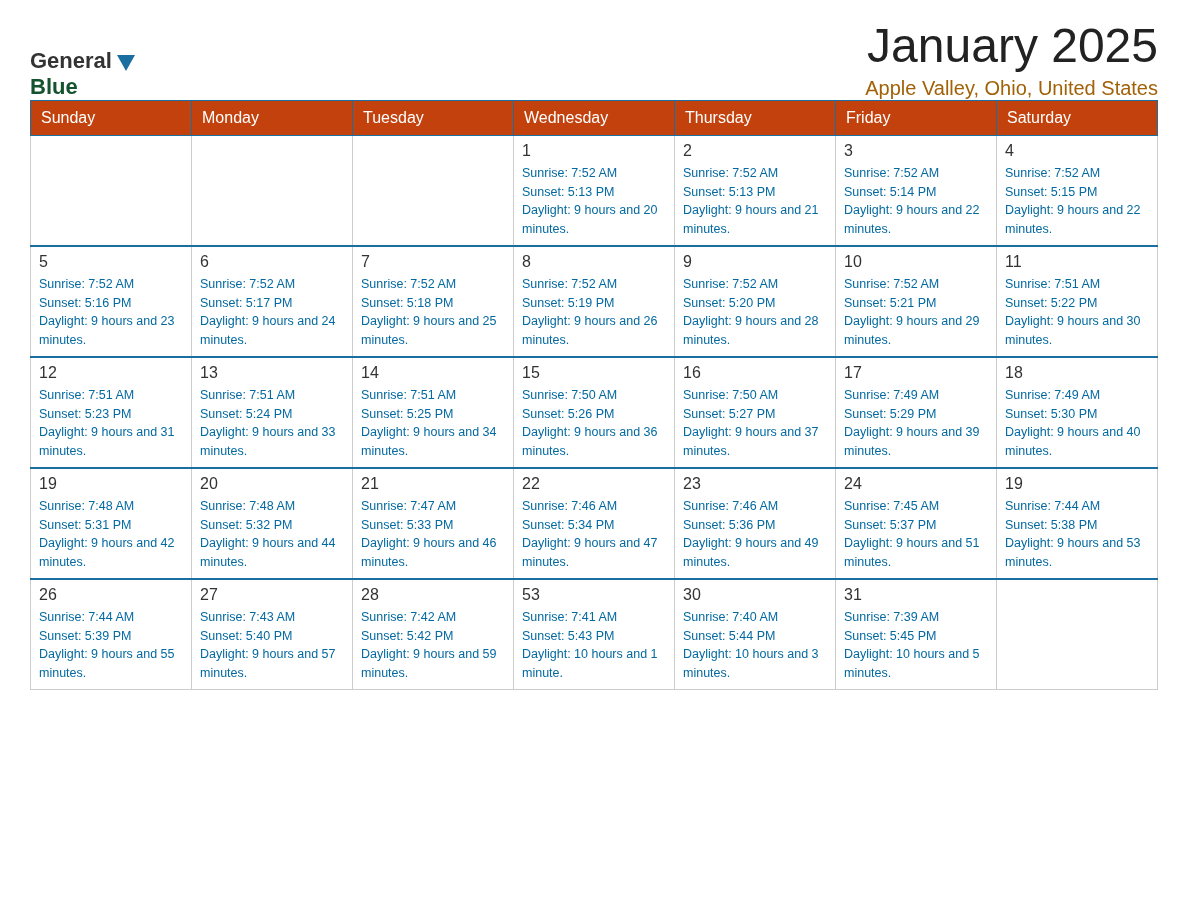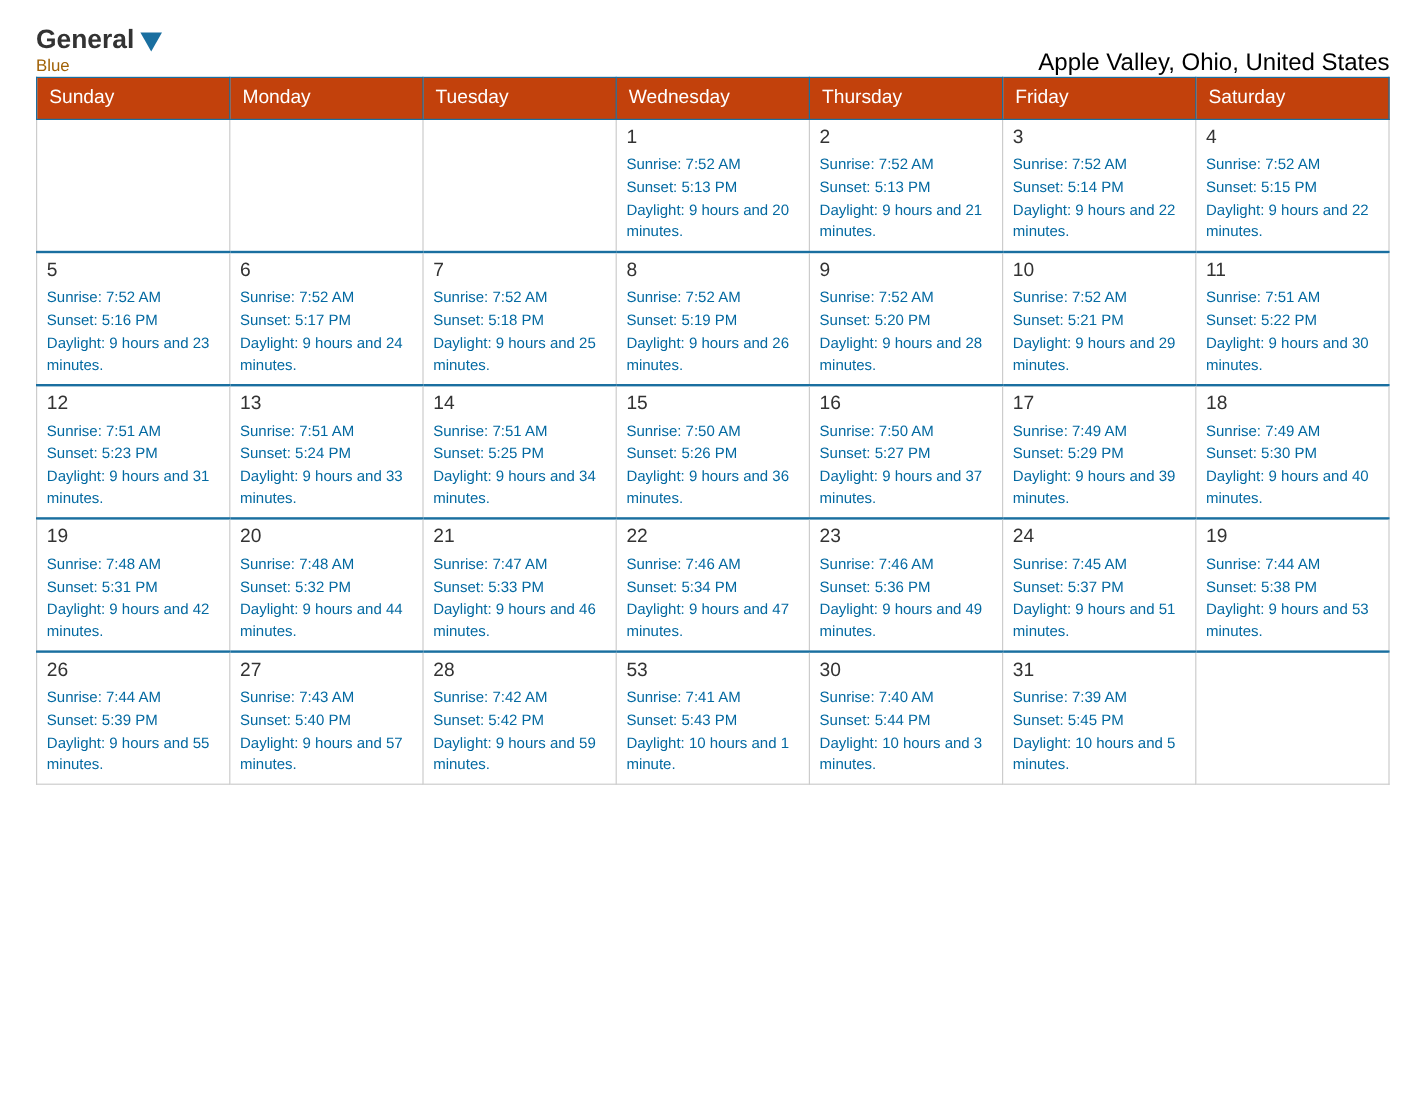--- a/index.html
+++ b/index.html
@@ -14,44 +14,44 @@
       display: flex;
       justify-content: space-between;
       align-items: flex-end;
     }
     .logo-text-general {
       font-size: 22px;
       font-weight: bold;
       color: #333;
     }
     .logo-text-blue {
-      font-size: 14px;
-      font-weight: normal;
-      color: #a16207;
+      font-size: 22px;
+      font-weight: bold;
+      color: #14532d;
     }
     .logo-wrapper {
       display: flex;
       flex-direction: column;
     }
     .logo-line1 {
       display: flex;
       align-items: center;
     }
     .title-section {
       text-align: right;
     }
     .month-title {
       font-size: 48px;
       font-weight: normal;
       color: #222;
       line-height: 1.1;
     }
     .location-title {
       font-size: 20px;
-      color: #000000;
+      color: #a16207;
       margin-top: 4px;
     }
     .calendar {
       width: 100%;
       border-collapse: collapse;
     }
     .calendar th {
       background-color: #c2410c;
       color: #fff;
       padding: 8px 10px;
@@ -100,20 +100,21 @@
       <span class="logo-text-general">General</span>
       <svg width="22" height="22" viewBox="0 0 22 22" style="margin-left:3px; margin-top:2px;">
         <polygon points="2,4 20,4 11,20" fill="#1a6fa0"></polygon>
       </svg>
     </div>
     <div>
       <span class="logo-text-blue">Blue</span>
     </div>
   </div>
   <div class="title-section">
+    <div class="month-title">January 2025</div>
     <div class="location-title">Apple Valley, Ohio, United States</div>
   </div>
 </div>
 
 <table class="calendar">
   <thead>
     <tr>
     <th>Sunday</th>
         <th>Monday</th>
         <th>Tuesday</th>

